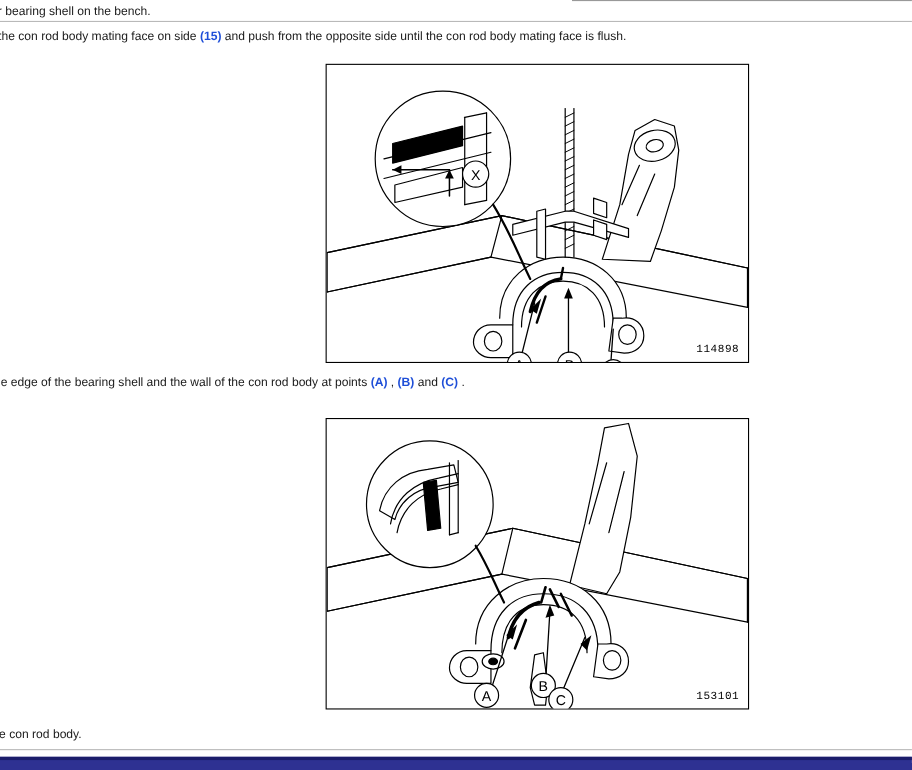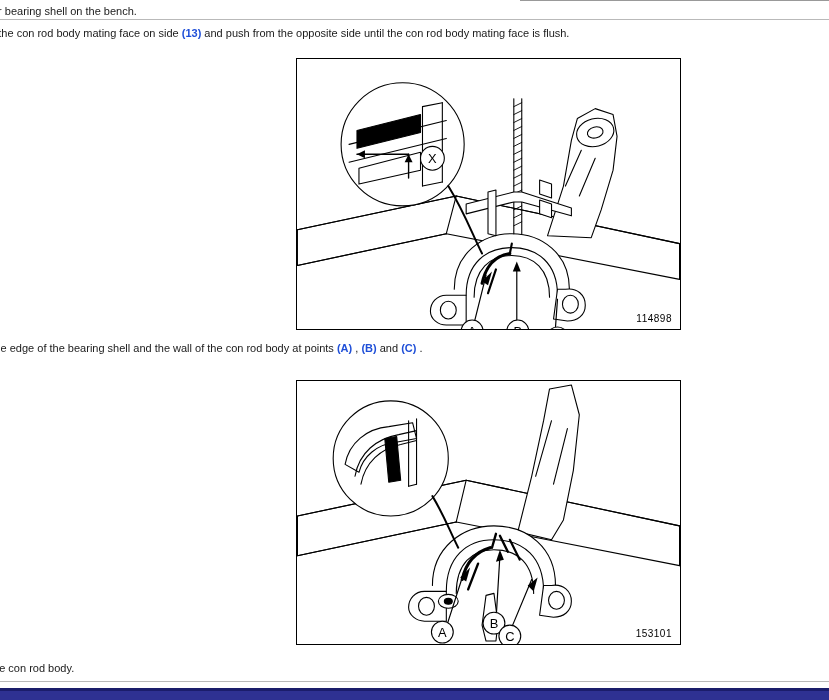--- a/index.html
+++ b/index.html
@@ -63,21 +63,21 @@
   #figure-1 { left: 296px; top: 58px; width: 385px; height: 272px; }
   #figure-2 { left: 296px; top: 380px; width: 385px; height: 265px; }
 
   .figure-id {
     position: absolute;
     right: 8px;
     bottom: 5px;
     font-size: 10px;
     letter-spacing: 0.5px;
     color: #000000;
-    font-family: Liberation Sans, sans-serif;
+    font-family: Liberation Mono, monospace;
   }
 
   .fig-svg { display: block; width: 100%; height: 100%; }
 
   
   .bottom-rule {
     position: absolute;
     left: 0px;
     top: 681px;
     width: 829px;
@@ -105,21 +105,21 @@
 <body>
 
 <div class="top-frame-line"></div>
 <div class="top-rule"></div>
 
 <div class="para para-1">
   <span>wer bearing shell on the bench.</span>
 </div>
 
 <div class="para para-2">
-  <span>ell of the con rod body mating face on side </span><span class="ref-blue">(13)</span><span> and push from the opposite side until the con rod body mating face is flush.</span>
+  <span>ell of the con rod body mating face on side </span><span class="ref-blue">(15)</span><span> and push from the opposite side until the con rod body mating face is flush.</span>
 </div>
 
 <div class="figure" id="figure-1">
   <svg class="fig-svg" viewBox="0 0 385 272">
     <g fill="none" stroke="#000000" stroke-width="1.1" stroke-linejoin="round" stroke-linecap="round">
 
       <path d="M0 172 L160 138 L385 186 L385 222 L150 176 L0 208 Z" fill="#ffffff"></path>
       <path d="M0 172 L160 138 L385 186"></path>
       <path d="M150 176 L0 208"></path>
       <path d="M160 138 L150 176"></path>

